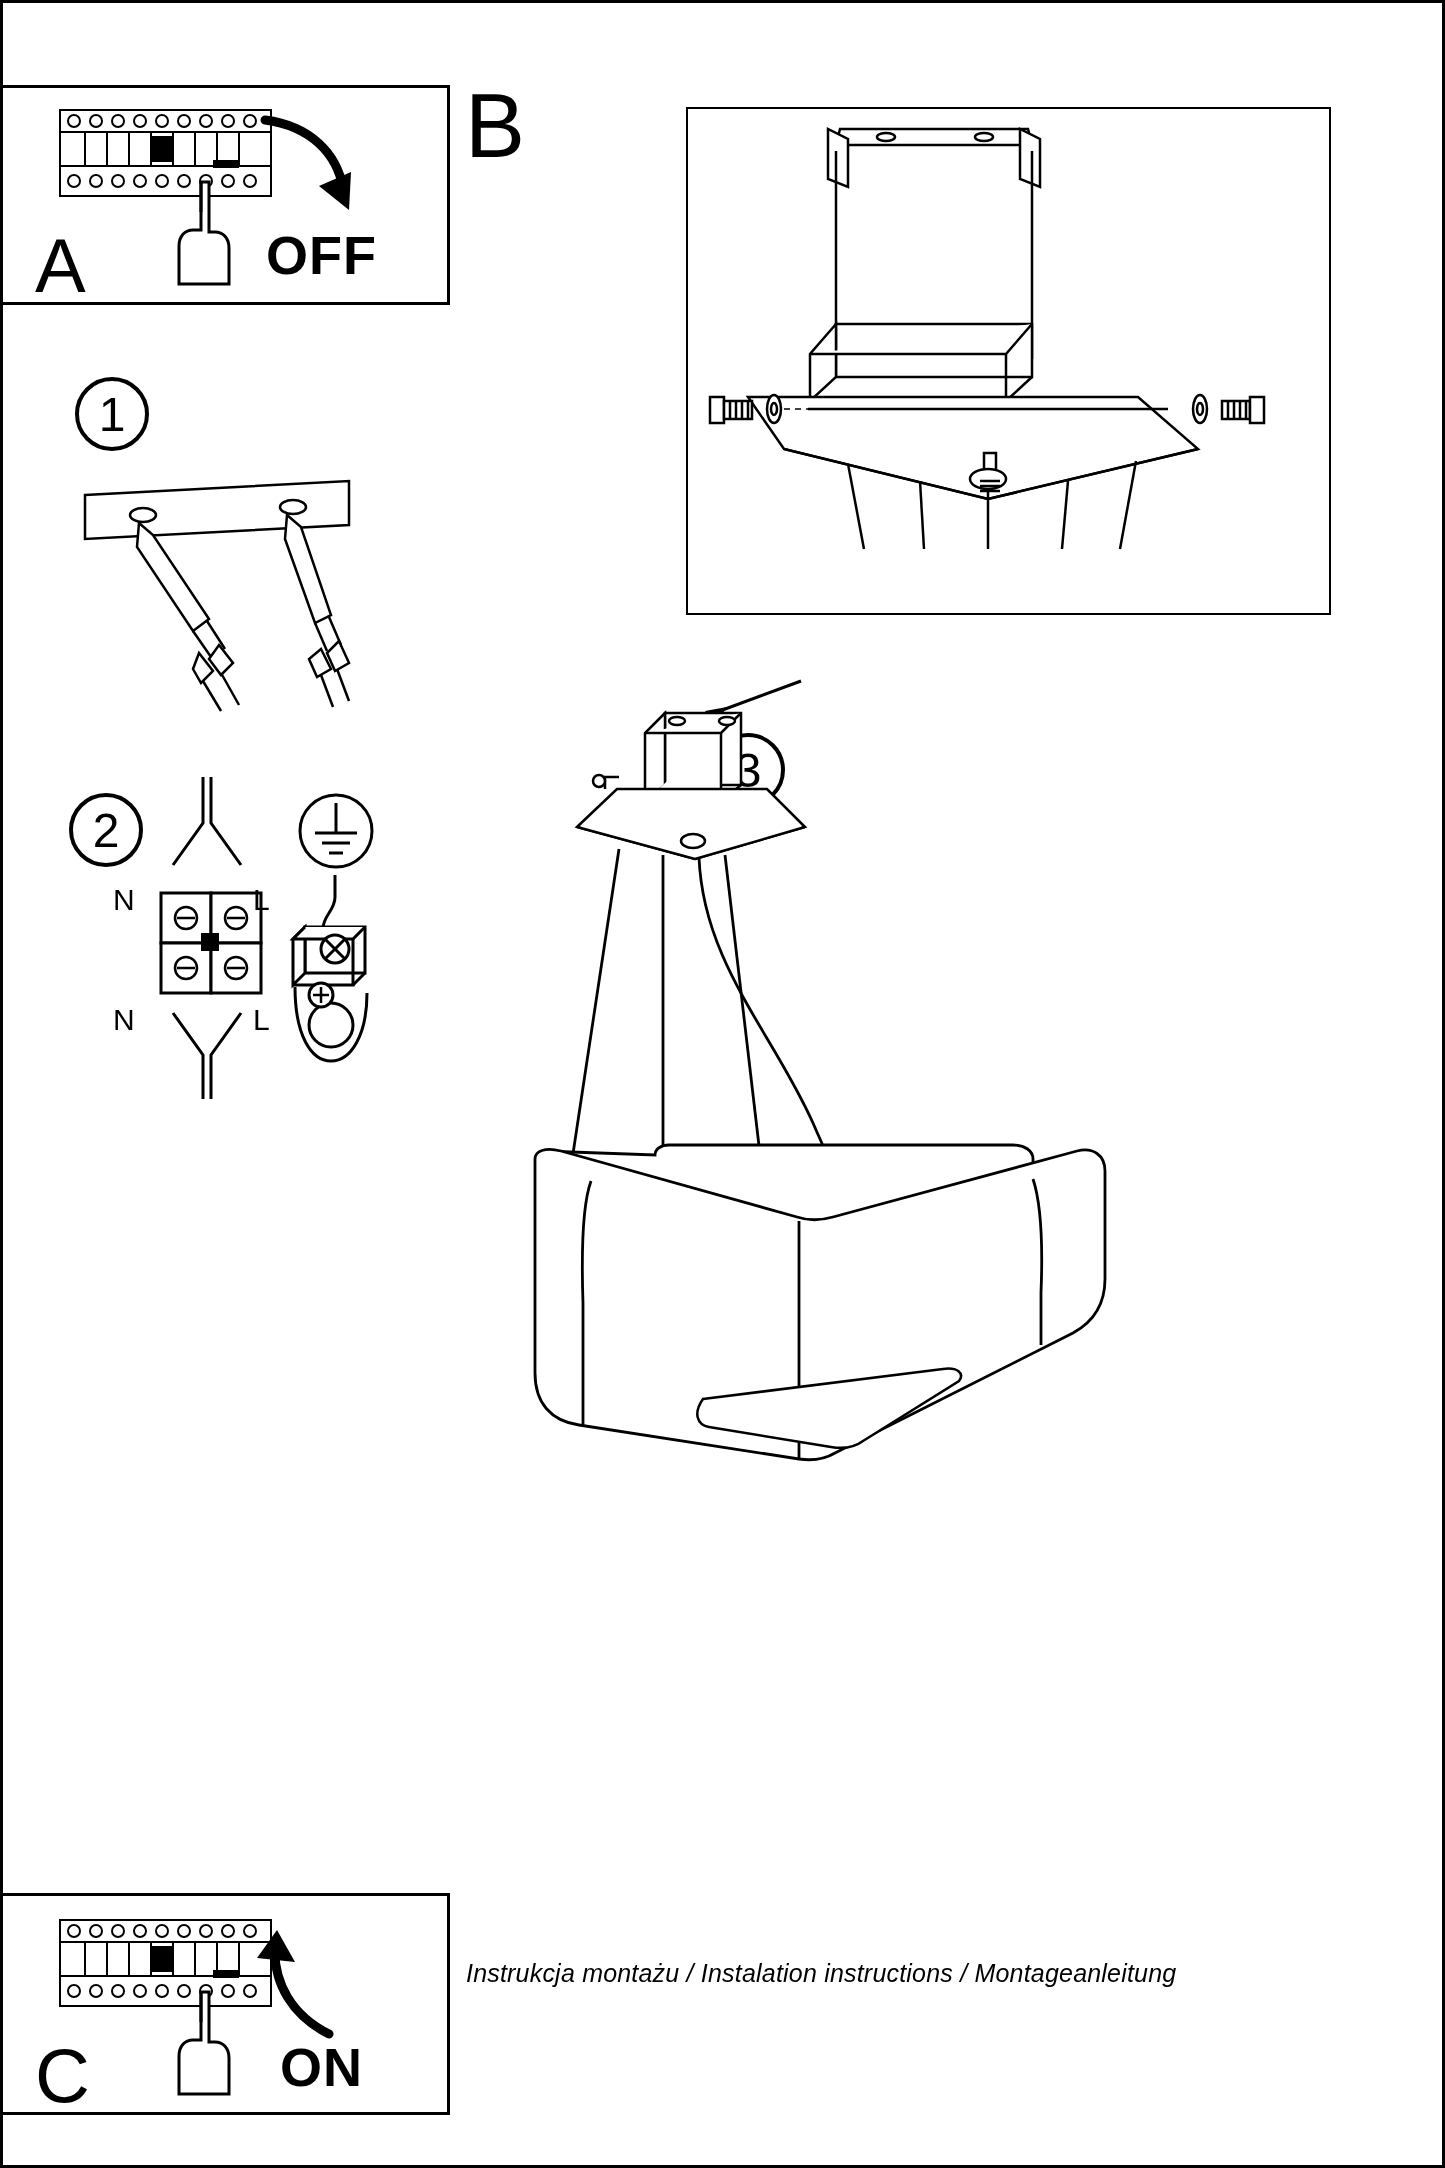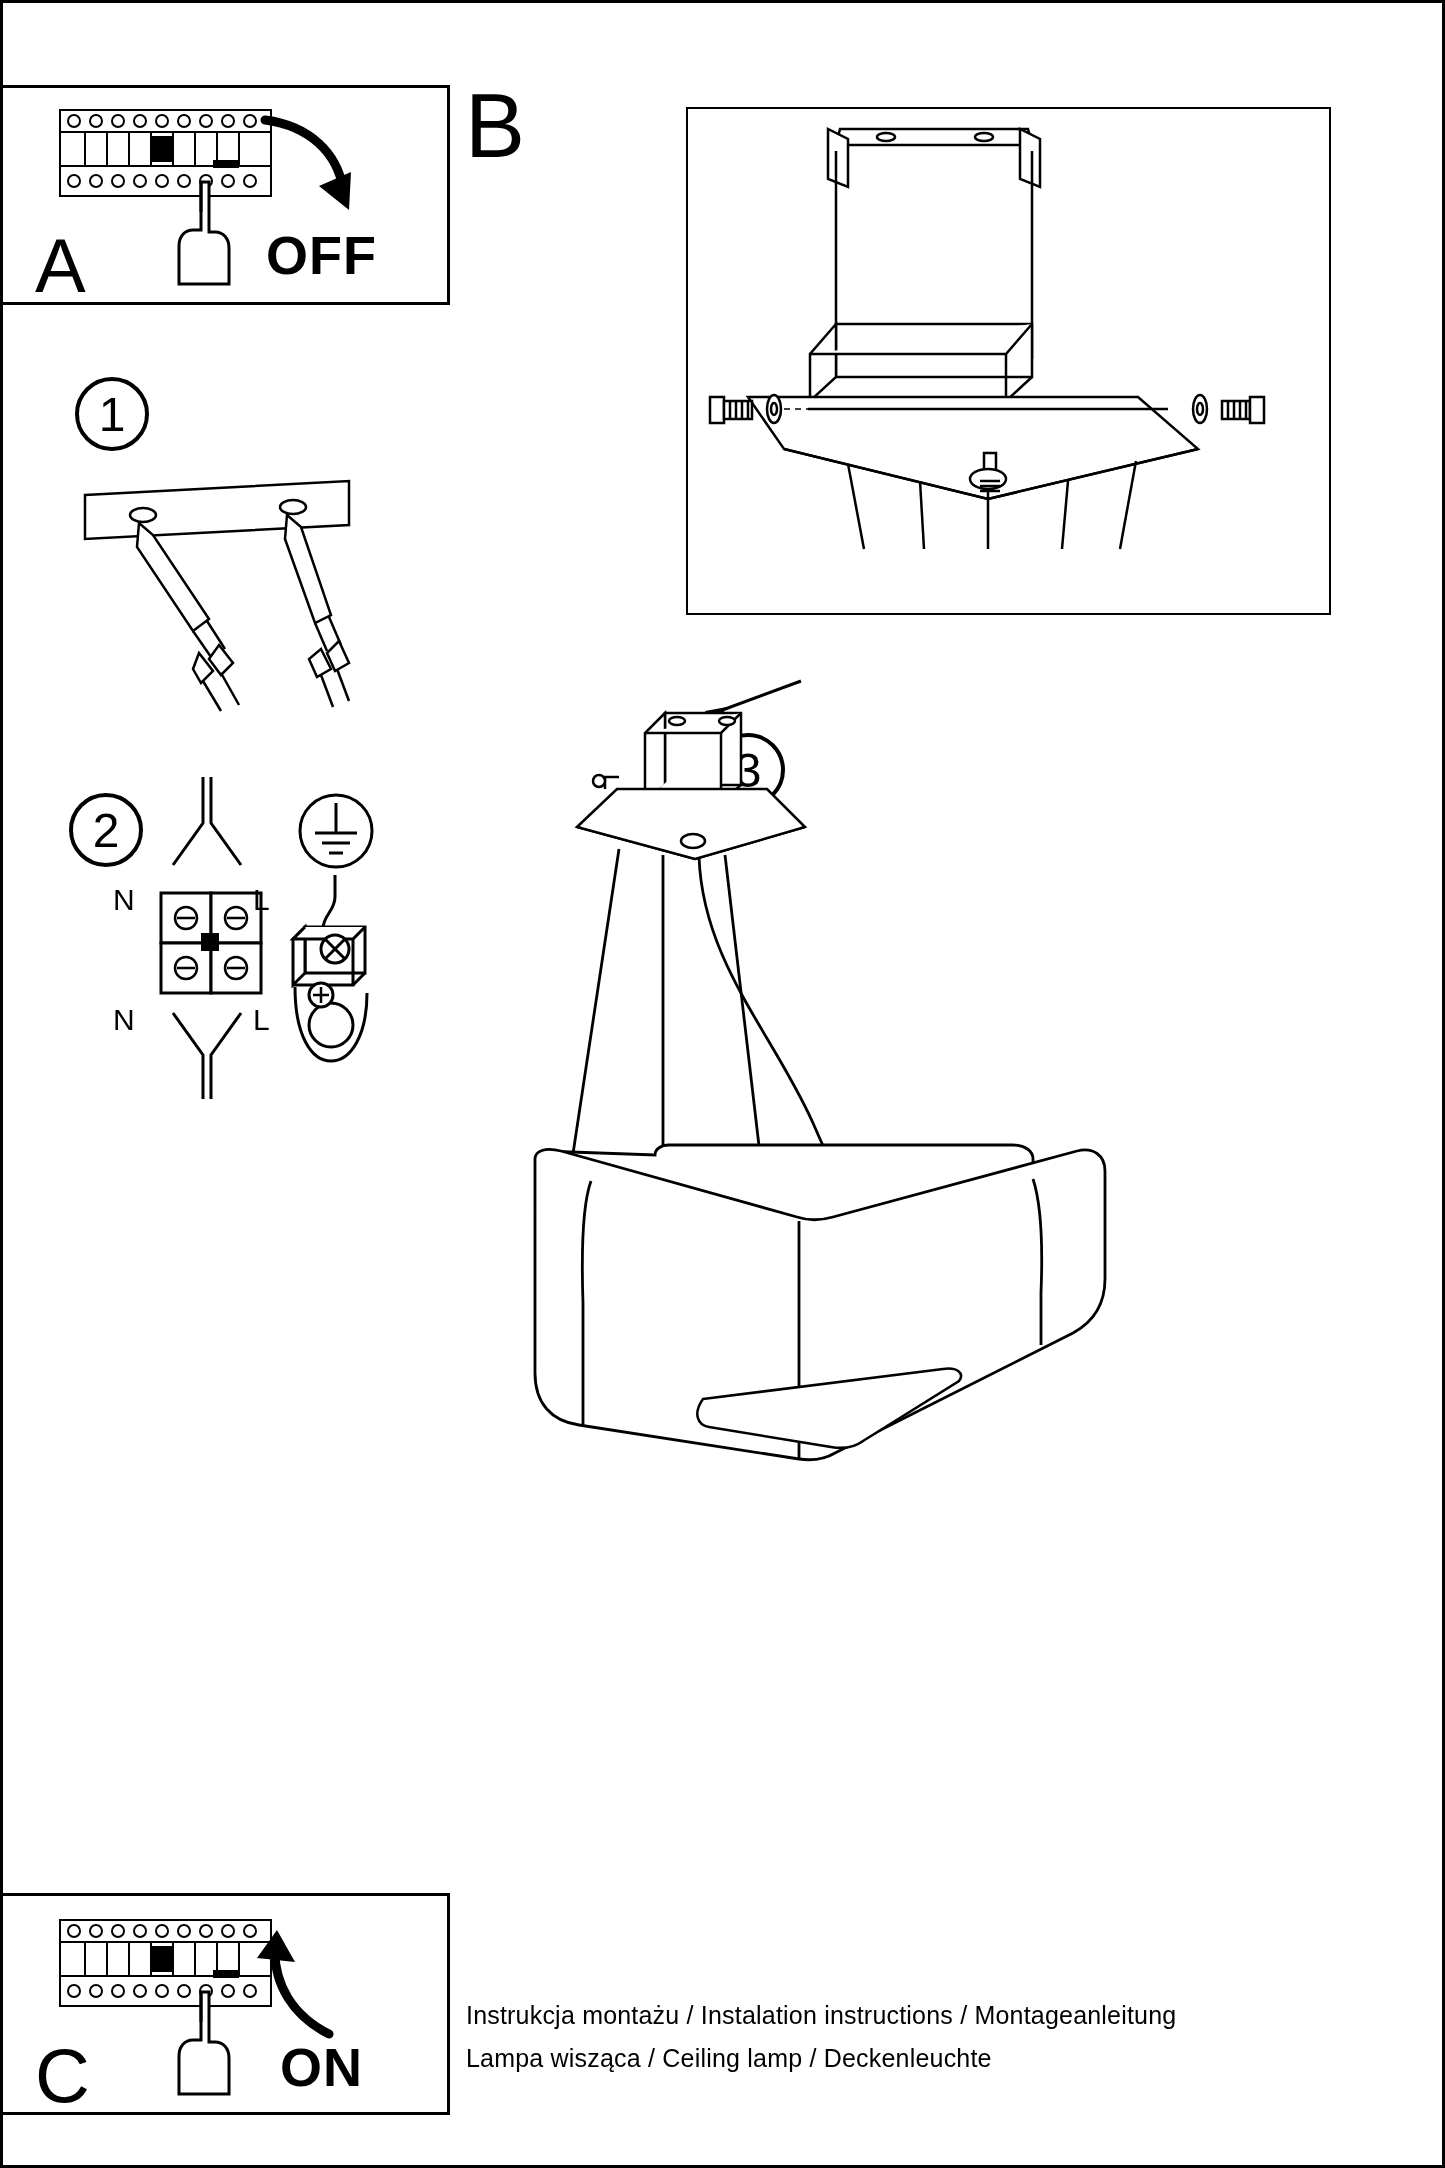--- a/index.html
+++ b/index.html
@@ -397,18 +397,17 @@
       <svg width="110" height="120" viewBox="0 0 110 120">
         <path d="M78 110 C42 92 22 60 24 22" fill="none" stroke="#000" stroke-width="9" stroke-linecap="round"></path>
         <path d="M6 34 L26 6 L44 38 Z" fill="#000"></path>
       </svg>
     </div>
 
     <div class="abs big-letter" style="left:32px; top:142px;">C</div>
     <div class="abs word-label" style="left:277px; top:140px;">ON</div>
   </div>
 
-  <div class="abs" style="left:463px; top:1998px;">
+  <div class="abs" style="left:463px; top:1956px;font-style:italic;">
     <div class="footer-line">Instrukcja montażu / Instalation instructions / Montageanleitung</div>
-    <div class="footer-line" style="margin-top:14px;">Lampa wisząca / Ceiling lamp / Deckenleuchte</div>
   </div>
 
 </div>
 
 </body></html>

